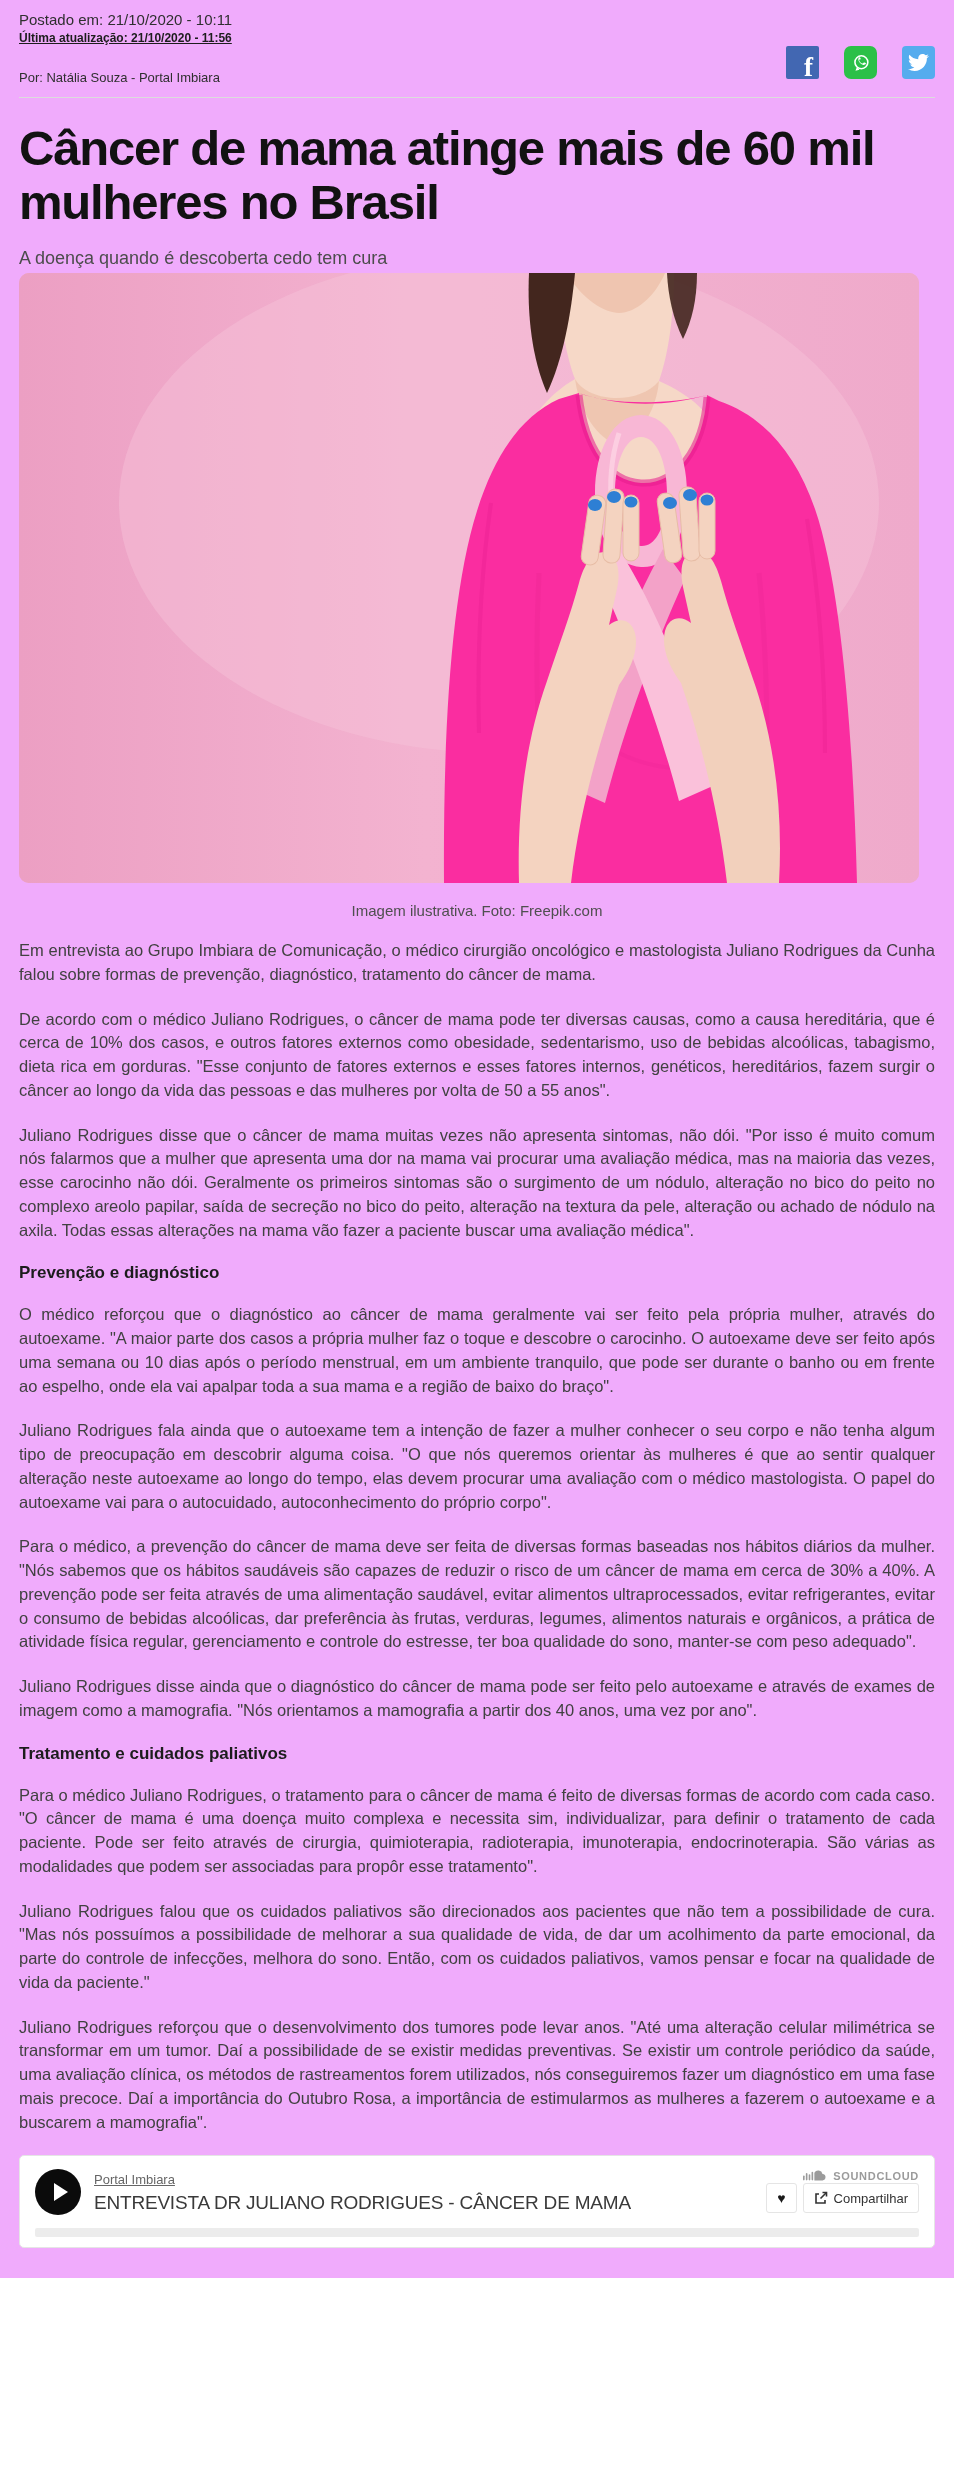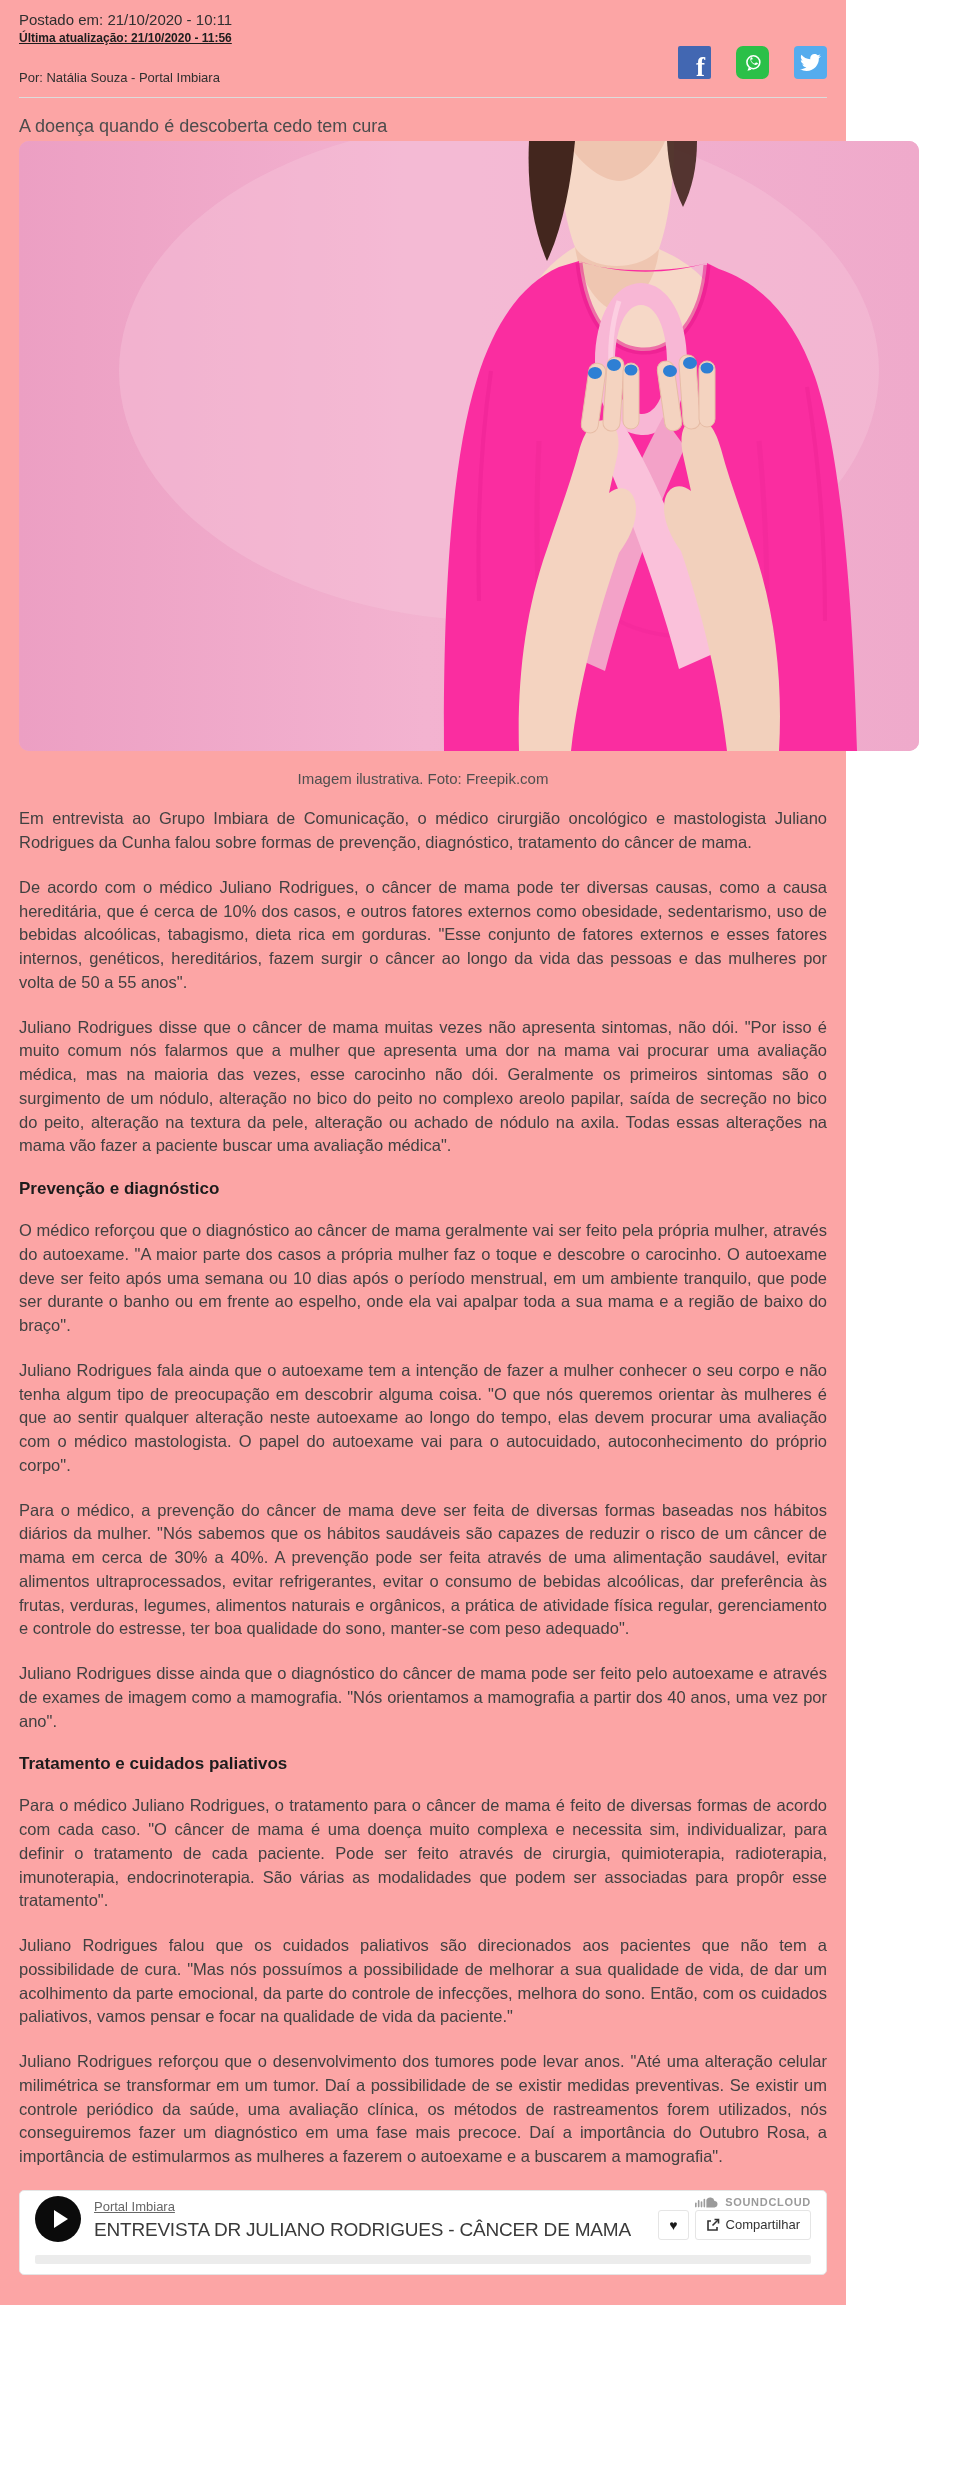--- a/index.html
+++ b/index.html
@@ -2,21 +2,21 @@
 <html lang="pt-BR" style="--color-facebook: #4267B2; --color-whatsapp: #2BC048; --color-twitter: #55ACEE; --color-shirt-pink: #fa2da0; --color-bg-pink: #f0a9ca; --color-ribbon-pink: #f8b7d5;"><head>
 <meta charset="utf-8">
 <style>
   * { box-sizing: border-box; }
   html, body { margin: 0; padding: 0; background: #fff; }
   body {
     width: 954px;
     font-family: "Liberation Sans", "DejaVu Sans", sans-serif;
     color: #414141;
   }
-  .page { width: 846px; background: #fca5a5; padding-bottom: 30px; }
+  .page { width: 954px; background: #f0abfc; padding-bottom: 30px; }
 
   
   .topbar {
     display: flex; justify-content: space-between; align-items: flex-end;
     padding: 10px 19px 12px;
   }
   .meta-line { font-size: 15px; color: #2f2f2f; line-height: 1.35; }
   .meta-line.bold { font-weight: 700; font-size: 12px; color: #1d1d1d; text-decoration: underline; }
   .byline { font-size: 13px; color: #2f2f2f; margin-top: 24px; }
   .share { display: flex; gap: 25px; margin-bottom: 6px; }
@@ -53,21 +53,21 @@
   .body { margin-top: 20px; }
   .body p {
     font-size: 16.5px; line-height: 1.44; color: #414141;
     text-align: justify; margin: 0 0 21px;
   }
   .body h3 { font-size: 17px; color: #1c1c1c; font-weight: 700; margin: 15px 0 20px; }
 
   
   .sc {
     border: 1px solid #e5e5e5; border-radius: 5px; background: #fff;
-    padding: 5px 15px 10px; margin-top: 7px;
+    padding: 13px 15px 10px; margin-top: 7px;
   }
   .sc-top { display: flex; align-items: flex-start; }
   .sc-play {
     width: 46px; height: 46px; border-radius: 50%; background: #0b0b0b;
     border: none; cursor: pointer; flex: none;
     display: flex; align-items: center; justify-content: center;
   }
   .tri {
     width: 0; height: 0; margin-left: 5px;
     border-left: 14px solid #fff;
@@ -120,20 +120,21 @@
         <svg width="21" height="21" viewBox="0 0 24 24">
           <path fill="#fff" d="M23.95 4.57c-.88.39-1.83.65-2.82.77 1.01-.61 1.79-1.57 2.16-2.72-.95.56-2 .96-3.13 1.18C19.26 2.85 17.99 2.25 16.57 2.25c-2.72 0-4.92 2.2-4.92 4.92 0 .39.04.76.13 1.12C7.69 8.09 4.07 6.13 1.64 3.16c-.43.72-.67 1.56-.67 2.47 0 1.71.87 3.21 2.19 4.1-.81-.03-1.57-.25-2.23-.62v.06c0 2.39 1.69 4.38 3.95 4.83-.41.11-.85.17-1.3.17-.31 0-.61-.03-.92-.09.63 1.95 2.45 3.38 4.6 3.42-1.68 1.32-3.81 2.1-6.1 2.1-.39 0-.78-.02-1.17-.07 2.19 1.39 4.77 2.21 7.56 2.21 9.05 0 14-7.5 14-13.99 0-.21 0-.42-.02-.63.96-.69 1.8-1.56 2.46-2.55z"></path>
         </svg>
       </button>
     </div>
   </header>
 
   <hr class="rule">
 
   <main class="content">
+    <h1>Câncer de mama atinge mais de 60 mil mulheres no Brasil</h1>
     <p class="subtitle">A doença quando é descoberta cedo tem cura</p>
 
     <figure>
       <div class="photo">
 
         <svg viewBox="0 0 900 610" preserveAspectRatio="none">
           <defs>
             <linearGradient id="pbg" x1="0" y1="0" x2="1" y2="0">
               <stop offset="0" stop-color="#ec9fc3"></stop>
               <stop offset="0.45" stop-color="#f3b3d0"></stop>

